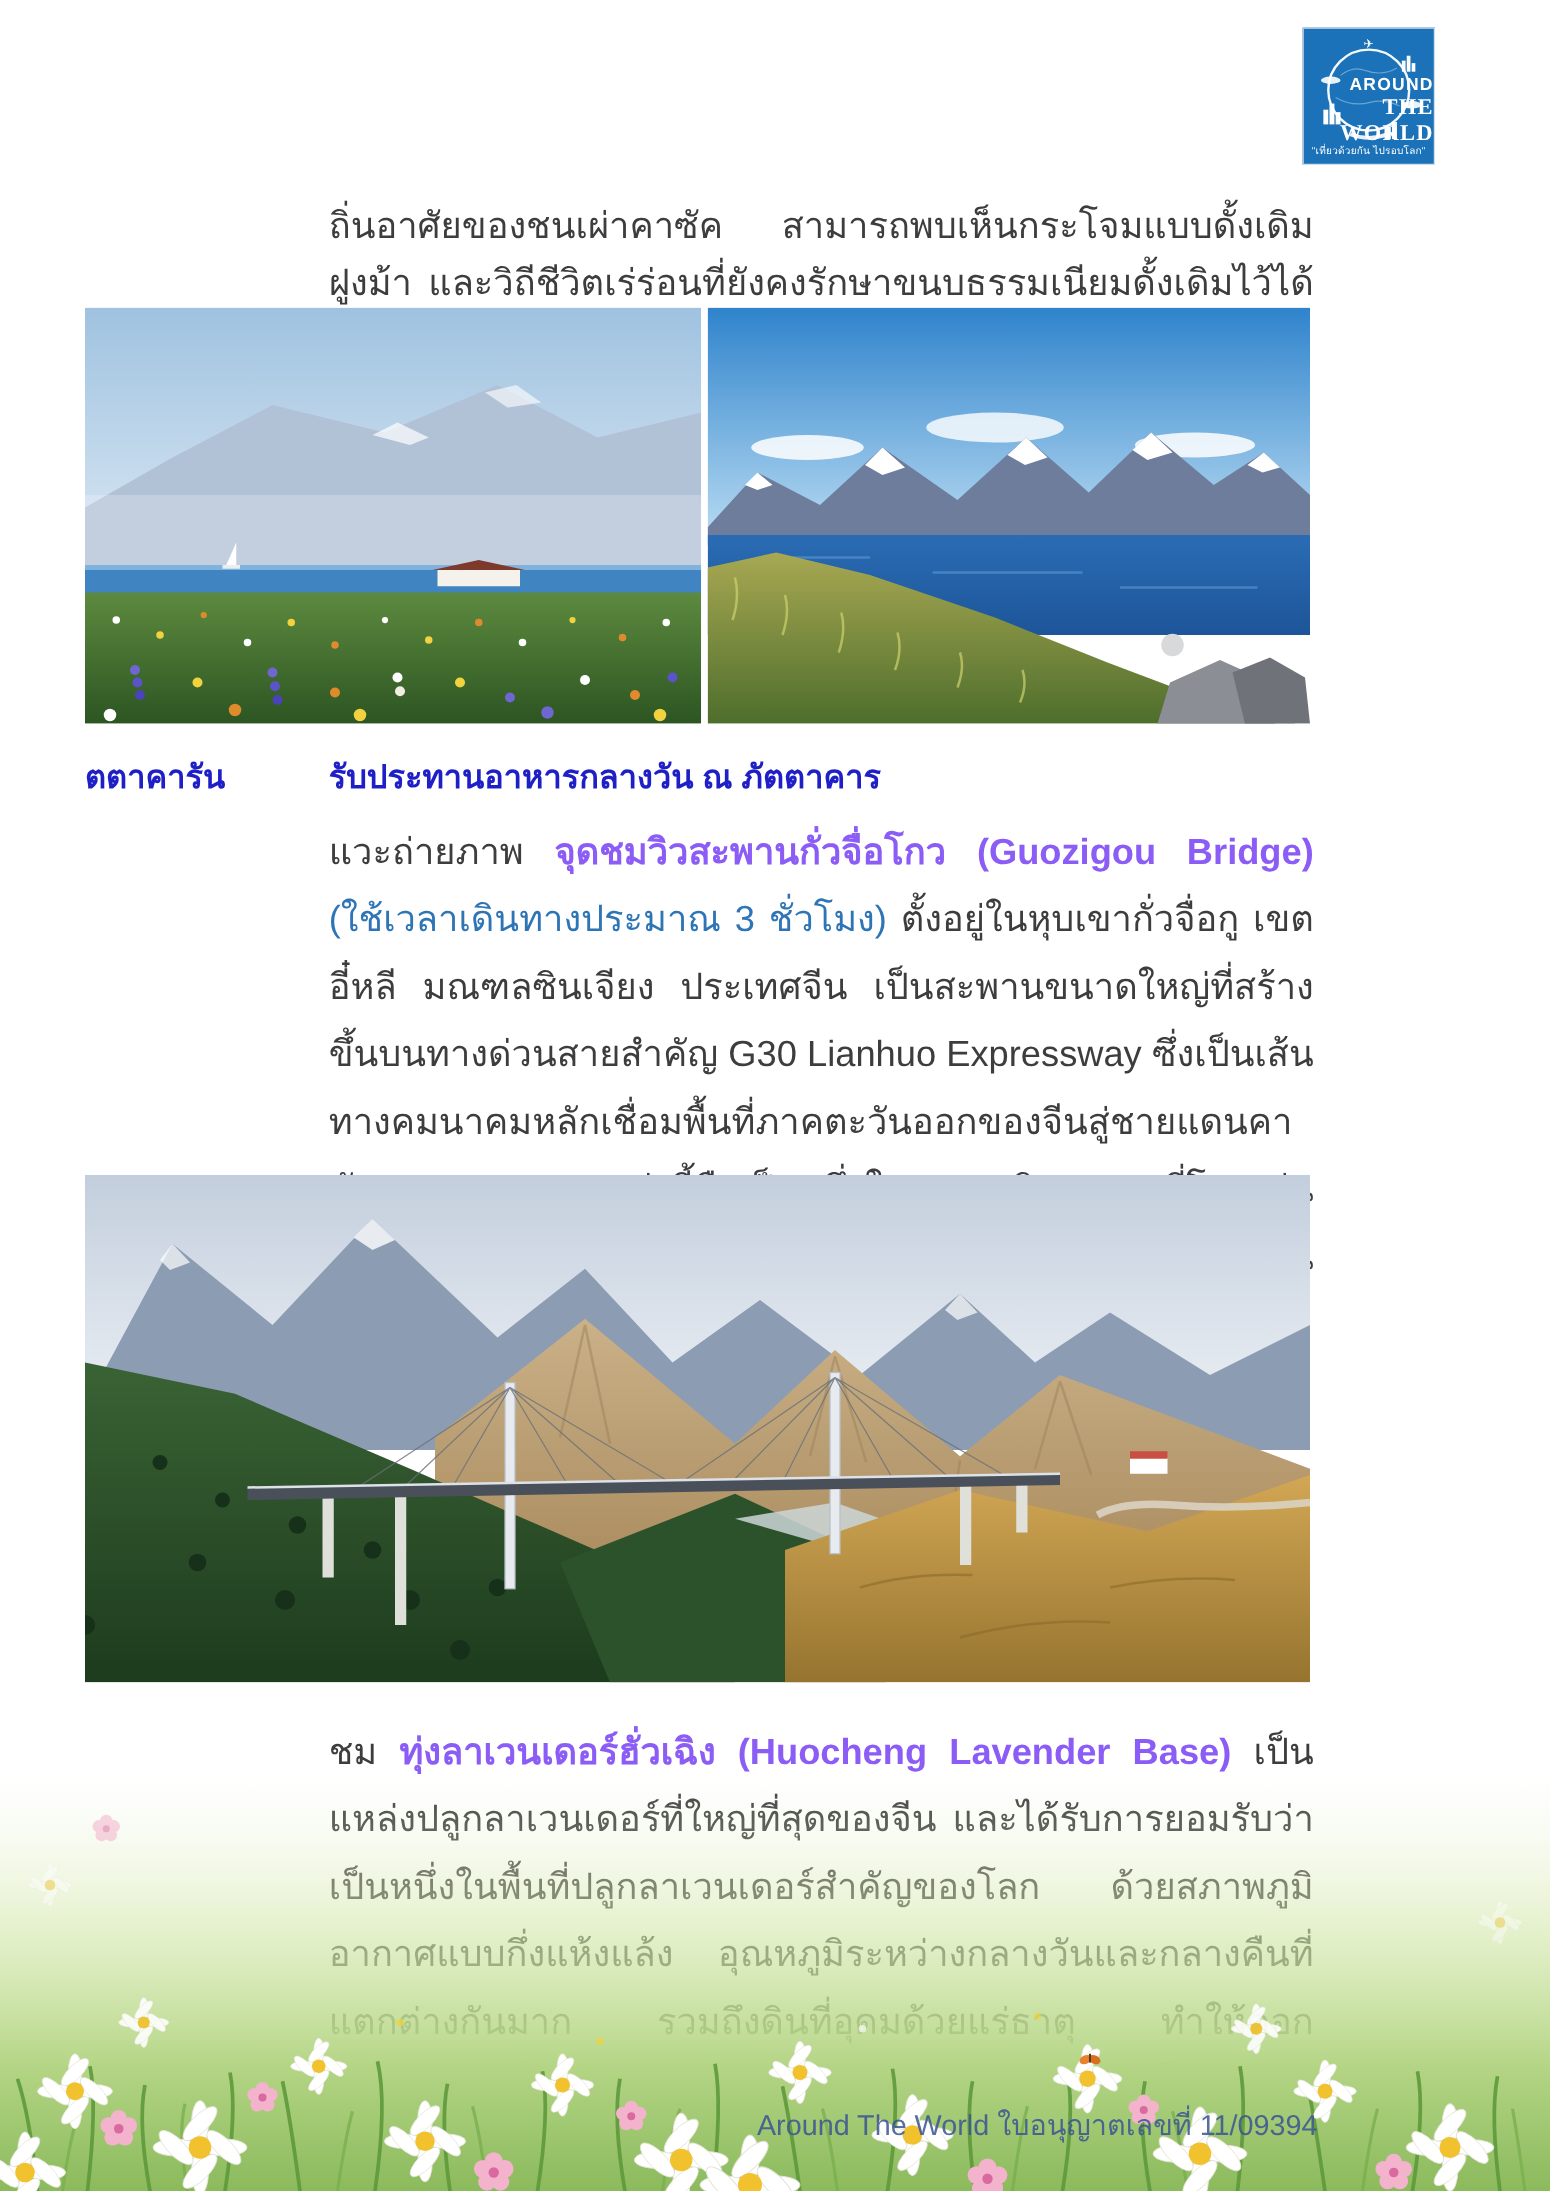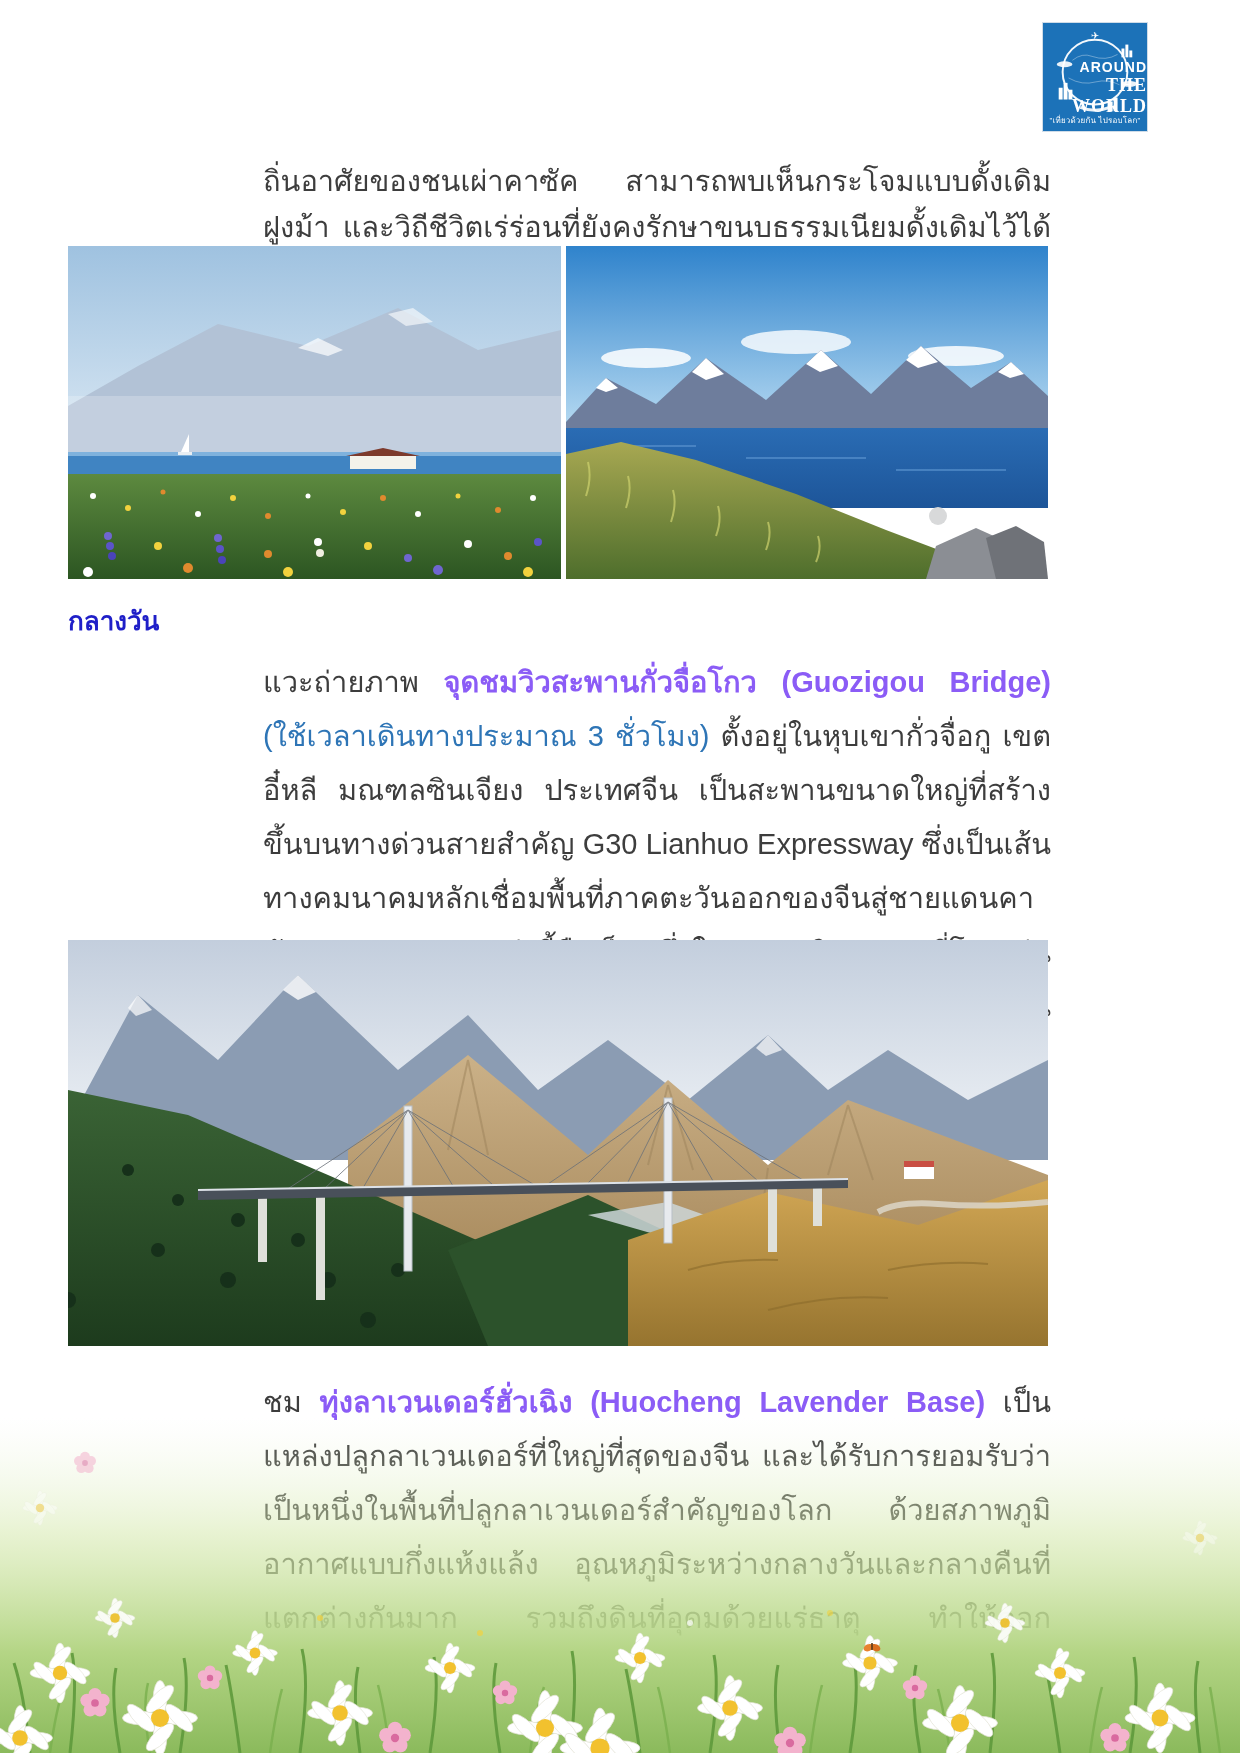--- a/index.html
+++ b/index.html
@@ -163,21 +163,22 @@
       <rect x="0" y="182" width="482" height="80" fill="url(#lake2)"></rect>
       <path d="M40,200 h90 M180,212 h120 M330,224 h110" stroke="#5e97d2" stroke-width="2" opacity="0.6"></path>
       <polygon points="0,333 0,208 55,196 130,214 230,248 320,284 410,318 455,333" fill="url(#hill2)"></polygon>
       <path d="M20,250 q6,-18 2,-34 M60,262 q6,-18 2,-32 M105,276 q6,-18 2,-32 M150,290 q6,-16 2,-30 M200,304 q6,-16 2,-28 M250,316 q6,-14 2,-26" stroke="#cdd26e" stroke-width="2" fill="none" opacity="0.7"></path>
       <polygon points="370,300 410,282 450,300 470,333 360,333" fill="#8b8e94"></polygon>
       <polygon points="420,292 450,280 478,296 482,333 430,333" fill="#6f7278"></polygon>
       <circle cx="372" cy="270" r="9" fill="#d8d9da"></circle>
     </svg>
   </div>
 
-  <div class="sched-label">กลางวัน</div>
+  <div class="sched-label">ตตาคารัน</div>
+  <div class="sched-title">รับประทานอาหารกลางวัน ณ ภัตตาคาร</div>
 
   <div class="para" style="top:655px;">
     <span>แวะถ่ายภาพ </span><span class="b">จุดชมวิวสะพานกั่วจื่อโกว (Guozigou Bridge) </span><span class="blue">(ใช้เวลาเดินทางประมาณ 3 ชั่วโมง) </span><span>ตั้งอยู่ในหุบเขากั่วจื่อกู เขตอี๋หลี มณฑลซินเจียง ประเทศจีน เป็นสะพานขนาดใหญ่ที่สร้างขึ้นบนทางด่วนสายสำคัญ G30 Lianhuo Expressway ซึ่งเป็นเส้นทางคมนาคมหลักเชื่อมพื้นที่ภาคตะวันออกของจีนสู่ชายแดนคาซัคสถาน สะพานแห่งนี้ถือเป็นหนึ่งในผลงานวิศวกรรมที่โดดเด่นของซินเจียง และเป็นแลนด์มาร์กสำคัญของเส้นทางท่องเที่ยวซินเจียงเหนือ</span>
   </div>
 
   <div class="photo" style="left:68px;top:940px;width:980px;height:406px;">
     <svg viewBox="0 0 980 406" preserveAspectRatio="none">
       <defs>
         <linearGradient id="sky3" x1="0" y1="0" x2="0" y2="1">
           <stop offset="0" stop-color="#c3cedd"></stop>
@@ -347,14 +348,15 @@
         <ellipse cx="4" cy="0" rx="5" ry="3.4" fill="#d96e1f" transform="rotate(25)"></ellipse>
         <rect x="-0.8" y="-3" width="1.6" height="7" fill="#5a3a1a"></rect>
       </g>
       <circle cx="320" cy="200" r="3" fill="#f2d23e" opacity="0.7"></circle>
       <circle cx="480" cy="215" r="3" fill="#f2d23e" opacity="0.7"></circle>
       <circle cx="690" cy="205" r="3" fill="#ffffff" opacity="0.7"></circle>
       <circle cx="830" cy="195" r="3" fill="#f2d23e" opacity="0.6"></circle>
     </svg>
   </div>
 
+  <div class="license">Around The World ใบอนุญาตเลขที่ 11/09394</div>
 
 </div>
 
 </body></html>

